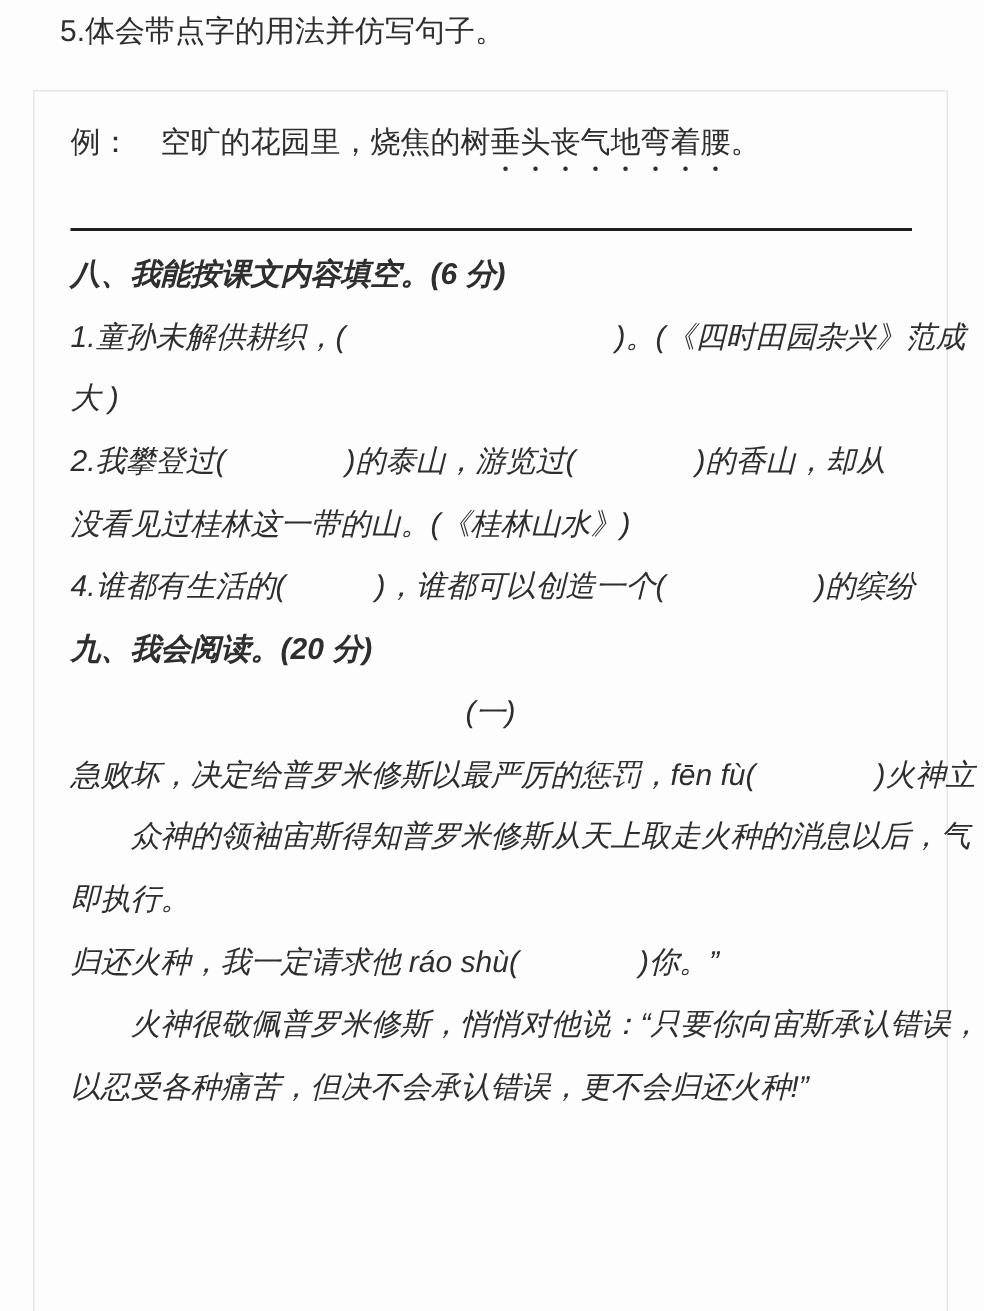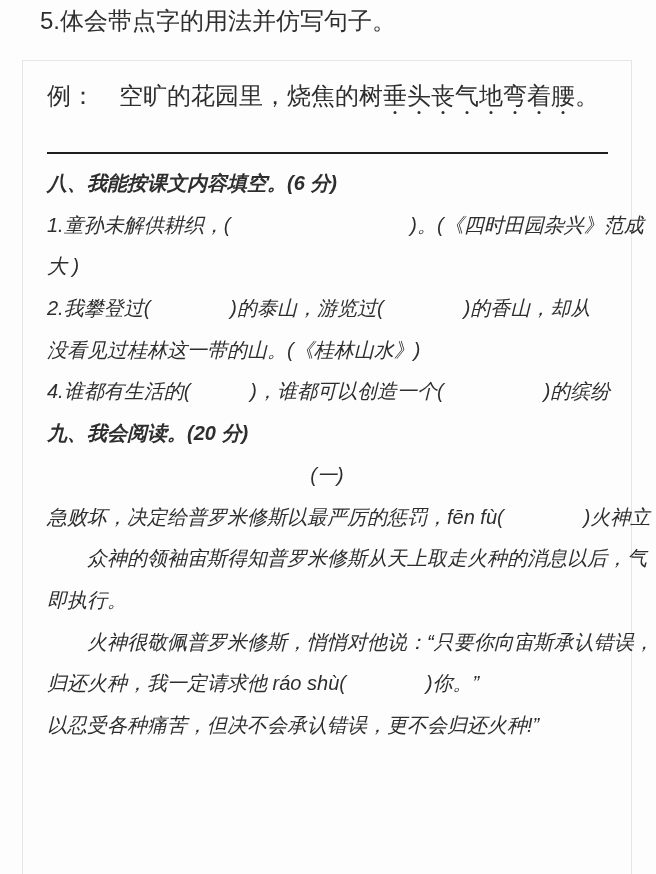--- a/index.html
+++ b/index.html
@@ -14,38 +14,38 @@
   }
   .page {
     position: relative;
     width: 656px;
     height: 874px;
   }
   .intro-line {
     position: absolute;
     left: 40px;
     top: 8px;
-    font-size: 24px;
+    font-size: 20px;
     line-height: 26px;
     white-space: pre;
   }
   .paper-box {
     position: absolute;
     left: 22px;
     top: 60px;
     width: 610px;
     height: 830px;
     box-sizing: border-box;
     border: 1px solid #e6e6e6;
     border-bottom: none;
     background: #fdfdfd;
   }
   .example-line {
     margin: 22px 18px 16px 24px;
-    font-size: 24px;
+    font-size: 20px;
     line-height: 25px;
     white-space: pre;
   }
   .emph-char {
     position: relative;
     display: inline-block;
   }
   .emph-char::after {
     content: "";
     position: absolute;
@@ -103,19 +103,19 @@
       <div class="row">没看见过桂林这一带的山。(《桂林山水》)</div>
       <div class="row">4.谁都有生活的(　　　)，谁都可以创造一个(　　　　　)的缤纷</div>
 
       <div class="row bold">九、我会阅读。(20 分)</div>
 
       <div class="row center">(一)</div>
 
       <div class="row">急败坏，决定给普罗米修斯以最严厉的惩罚，fēn fù(　　　　)火神立</div>
       <div class="row indent">众神的领袖宙斯得知普罗米修斯从天上取走火种的消息以后，气</div>
       <div class="row">即执行。</div>
+      <div class="row">归还火种，我一定请求他 ráo shù(　　　　)你。”</div>
       <div class="row indent">火神很敬佩普罗米修斯，悄悄对他说：“只要你向宙斯承认错误，</div>
-      <div class="row">归还火种，我一定请求他 ráo shù(　　　　)你。”</div>
       <div class="row">以忍受各种痛苦，但决不会承认错误，更不会归还火种!”</div>
 
     </div>
   </div>
 </div>
 
 </body></html>

